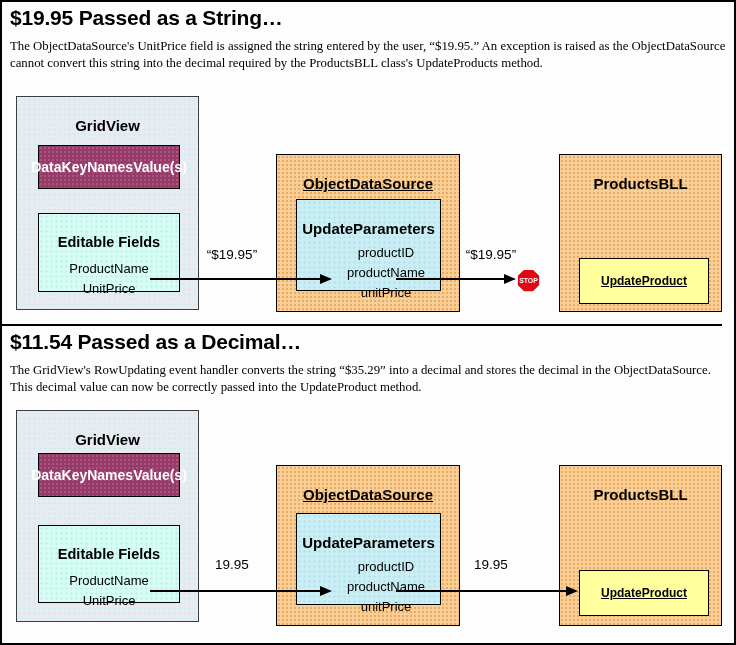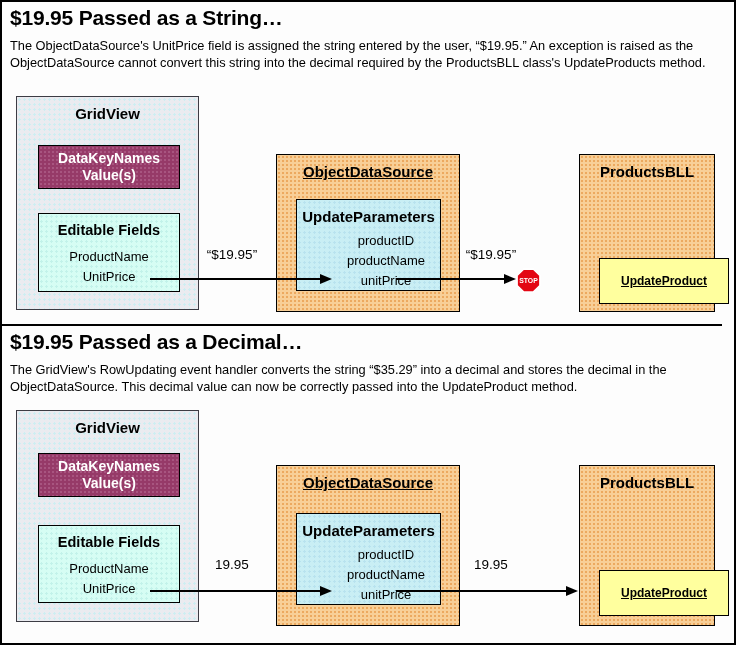--- a/index.html
+++ b/index.html
@@ -1,36 +1,36 @@
 <!DOCTYPE html>
 <html><head>
 <meta charset="utf-8">
 <style>
   html,body{margin:0;padding:0;background:#fff;font-family:"Liberation Sans",sans-serif;}
   .stage{position:relative;width:736px;height:645px;box-sizing:border-box;border:2px solid #000;background:#fdfdfd;overflow:hidden;}
   .panel{position:absolute;left:0;right:12px;}
   .panel.p1{top:0;height:322px;border-bottom:2px solid #000;}
   .panel.p2{top:324px;height:317px;}
   .h-title{position:absolute;left:8px;top:4px;font-size:21px;font-weight:bold;color:#000;white-space:nowrap;letter-spacing:-0.2px;}
-  .desc{position:absolute;left:8px;top:36px;width:718px;font-size:12.8px;line-height:1.32;color:#000;}
+  .desc{position:absolute;left:8px;top:36px;width:718px;font-size:12.8px;line-height:1.32;color:#000;font-family:Liberation Serif, serif;}
   
   .box{position:absolute;box-sizing:border-box;}
   .gv{left:14px;width:183px;height:214px;border:1px solid #3c3c44;background-color:#eaebf0;background-image:radial-gradient(circle,#cdeef2 1px,rgba(0,0,0,0) 1.2px);background-size:5px 5px;}
   .p1 .gv{top:94px;}
   .p2 .gv{top:84px;height:212px;}
   .tan{border:1px solid #000;background-color:#f8cf97;background-image:radial-gradient(circle,#eca95f 1px,rgba(0,0,0,0) 1.2px);background-size:4px 4px;}
   .ods{left:274px;width:184px;height:158px;text-decoration:underline;}
   .p1 .ods{top:152px;}
   .p2 .ods{top:139px;height:161px;}
-  .pbll{left:557px;width:136px;height:158px;margin-left:20px;}
+  .pbll{left:557px;width:163px;height:158px;}
   .p1 .pbll{top:152px;}
   .p2 .pbll{top:139px;height:161px;}
-  .box-title{font-size:15px;font-weight:bold;text-align:center;padding-top:8px;color:#000;}
+  .box-title{font-size:15px;font-weight:bold;text-align:center;padding-top:20px;color:#000;}
   
-  .dkn{left:21px;top:48px;width:142px;height:44px;border:1px solid #000;background-color:#963a68;background-image:radial-gradient(circle,#a85580 1px,rgba(0,0,0,0) 1.2px);background-size:4px 4px;display:flex;flex-direction:column;align-items:center;justify-content:center;color:#fff;font-weight:bold;font-size:14px;line-height:17px;}
+  .dkn{left:21px;top:48px;width:142px;height:44px;border:1px solid #000;background-color:#963a68;background-image:radial-gradient(circle,#a85580 1px,rgba(0,0,0,0) 1.2px);background-size:4px 4px;display:flex;flex-direction:row;align-items:center;justify-content:center;color:#fff;font-weight:bold;font-size:14px;line-height:17px;}
   .p2 .dkn{top:42px;}
   .ef{left:21px;top:116px;width:142px;height:79px;border:1px solid #000;background-color:#d6fdf4;background-image:radial-gradient(circle,#c2f2ea 1px,rgba(0,0,0,0) 1.2px);background-size:5px 5px;}
   .p2 .ef{top:114px;height:78px;}
   .ef .box-title{font-size:14.5px;}
   .plain-lines{margin-top:9px;text-align:center;font-size:13px;line-height:20px;color:#000;}
   .up{left:19px;top:44px;width:145px;height:92px;border:1px solid #000;background-color:#c9eef4;background-image:radial-gradient(circle,#b8e2ee 1px,rgba(0,0,0,0) 1.2px);background-size:5px 5px;}
   .p2 .up{top:47px;}
   .up .box-title{}
   .up .plain-lines{margin-top:6px;padding-left:35px;}
   .upd{left:19px;top:103px;width:130px;height:46px;border:1px solid #000;background:#ffff9e;display:flex;align-items:center;justify-content:center;font-size:12px;font-weight:bold;color:#000;text-decoration:underline;}
@@ -104,21 +104,21 @@
     <div class="ahead a2-head"></div>
     <div class="alabel lab2">“$19.95”</div>
 
     <svg class="stop" viewBox="0 0 24 24">
       <polygon points="7.2,1 16.8,1 23,7.2 23,16.8 16.8,23 7.2,23 1,16.8 1,7.2" fill="#e30613" stroke="#ffffff" stroke-width="1.6"></polygon>
       <text x="12" y="14.6" text-anchor="middle" font-size="6.6" font-weight="bold" fill="#ffffff" font-family="Liberation Sans, sans-serif">STOP</text>
     </svg>
   </section>
 
   <section class="panel p2">
-    <div class="h-title">$19.95 Passed as a Decimal…</div>
+    <div class="h-title">$11.54 Passed as a Decimal…</div>
     <div class="desc">The GridView's RowUpdating event handler converts the string “$35.29” into a decimal and stores the decimal in the ObjectDataSource. This decimal value can now be correctly passed into the UpdateProduct method.</div>
 
     <div class="box gv">
       <div class="box-title">GridView</div>
       <div class="box dkn">
         <span>DataKeyNames</span>
         <span>Value(s)</span>
       </div>
       <div class="box ef">
         <div class="box-title">Editable Fields</div>

